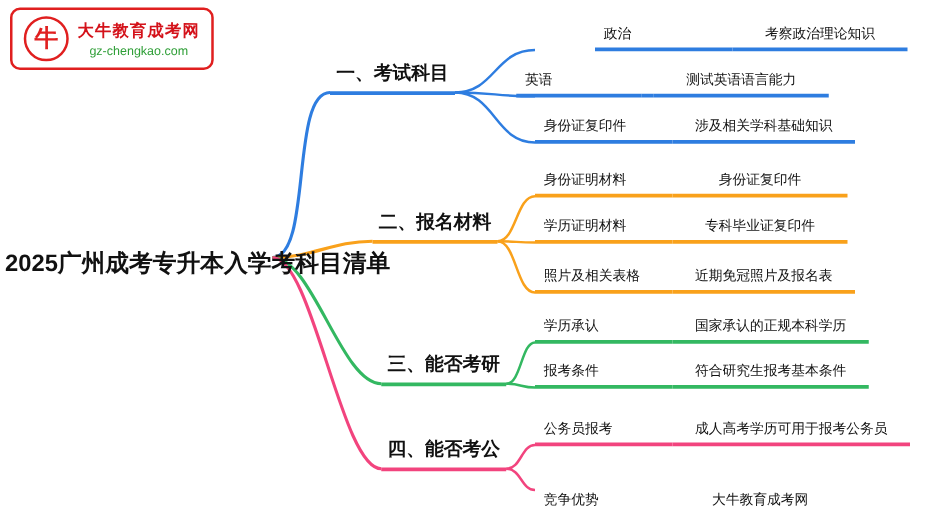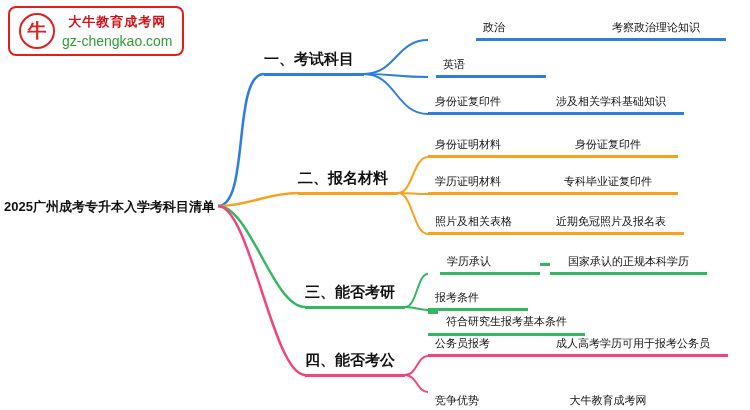--- a/index.html
+++ b/index.html
@@ -14,30 +14,30 @@
     display:flex;align-items:center;gap:7px;
     border:2px solid #e01f1f;border-radius:8px;padding:5px 9px;background:#fff;
   }
   .logo-icon{
     width:36px;height:36px;border:2px solid #e01f1f;border-radius:50%;
     display:flex;align-items:center;justify-content:center;
     color:#e01f1f;font-weight:bold;font-size:19px;box-sizing:border-box;
   }
   .logo-col{display:flex;flex-direction:column;align-items:center;}
   .brand{color:#d4121a;font-size:13px;font-weight:bold;letter-spacing:1px;white-space:nowrap;}
-  .domain{color:#2e9e36;font-size:14px;margin-top:2px;white-space:nowrap;}
+  .domain{color:#2e9e36;font-size:10px;margin-top:2px;white-space:nowrap;}
   
   .root{
     position:absolute;left:4px;top:198px;z-index:1;
-    font-size:13px;font-weight:bold;color:#111;white-space:nowrap;
+    font-size:19px;font-weight:bold;color:#111;white-space:nowrap;
   }
   
   .branch{
     position:absolute;z-index:1;width:100px;box-sizing:border-box;
-    font-size:15px;font-weight:bold;color:#111;
+    font-size:15px;font-weight:bold;color:#111;text-align:center;
     padding-bottom:4px;border-bottom:3px solid;white-space:nowrap;line-height:1.3;
   }
   
   .row{position:absolute;z-index:1;display:flex;align-items:stretch;}
   .leaf,.desc{
     font-size:11px;color:#111;line-height:1.3;
     padding-bottom:4px;border-bottom:3px solid;white-space:nowrap;box-sizing:border-box;
   }
   .leaf{width:100px;padding-left:7px;}
   .conn{width:10px;border-bottom:3px solid;}
@@ -88,23 +88,24 @@
   <div class="branch c-blue" style="left:264px;top:49px;">一、考试科目</div>
   <div class="branch c-orange" style="left:298px;top:168px;">二、报名材料</div>
   <div class="branch c-green" style="left:305px;top:282px;">三、能否考研</div>
   <div class="branch c-pink" style="left:305px;top:350px;">四、能否考公</div>
 
   <div class="row" style="left:428px;top:20px;margin-left:48px;">
     <div class="leaf c-blue">政治</div>
     <div class="conn c-blue"></div>
     <div class="desc c-blue">考察政治理论知识</div>
   </div>
-  <div class="row" style="left:436px;top:57px;">
+  <div class="row" style="left:413px;top:57px;">
     <div class="leaf c-blue">英语</div>
     <div class="conn c-blue"></div>
+    <div class="desc c-blue">测试英语语言能力</div>
   </div>
   <div class="row" style="left:428px;top:94px;">
     <div class="leaf c-blue">身份证复印件</div>
     <div class="conn c-blue"></div>
     <div class="desc c-blue">涉及相关学科基础知识</div>
   </div>
 
   <div class="row" style="left:428px;top:137px;">
     <div class="leaf c-orange">身份证明材料</div>
     <div class="conn c-orange"></div>
@@ -114,26 +115,26 @@
     <div class="leaf c-orange">学历证明材料</div>
     <div class="conn c-orange"></div>
     <div class="desc c-orange">专科毕业证复印件</div>
   </div>
   <div class="row" style="left:428px;top:214px;">
     <div class="leaf c-orange">照片及相关表格</div>
     <div class="conn c-orange"></div>
     <div class="desc c-orange">近期免冠照片及报名表</div>
   </div>
 
-  <div class="row" style="left:440px;top:254px;align-items:center;">
+  <div class="row" style="left:428px;top:254px;">
     <div class="leaf c-green">学历承认</div>
     <div class="conn c-green"></div>
     <div class="desc c-green">国家承认的正规本科学历</div>
   </div>
-  <div class="row" style="left:428px;top:290px;flex-direction:column;">
+  <div class="row" style="left:428px;top:290px;">
     <div class="leaf c-green">报考条件</div>
     <div class="conn c-green"></div>
     <div class="desc c-green">符合研究生报考基本条件</div>
   </div>
 
   <div class="row" style="left:428px;top:336px;">
     <div class="leaf c-pink">公务员报考</div>
     <div class="conn c-pink"></div>
     <div class="desc c-pink">成人高考学历可用于报考公务员</div>
   </div>

